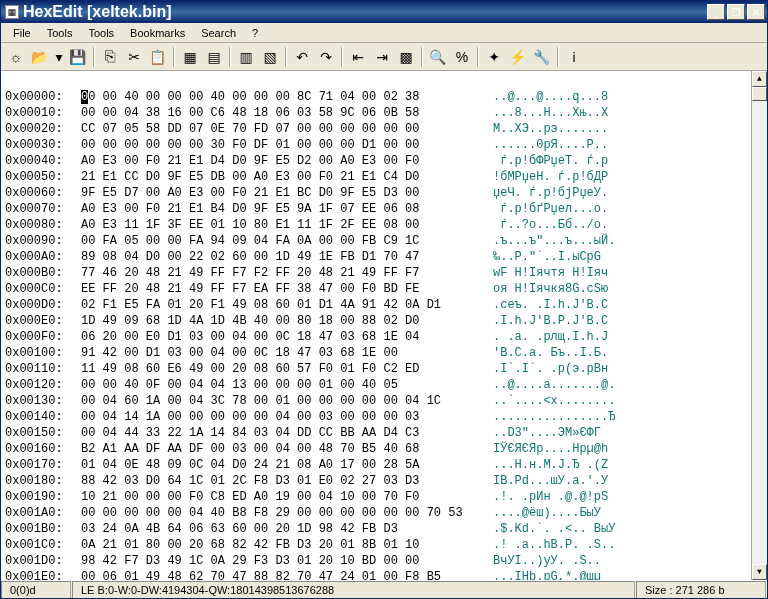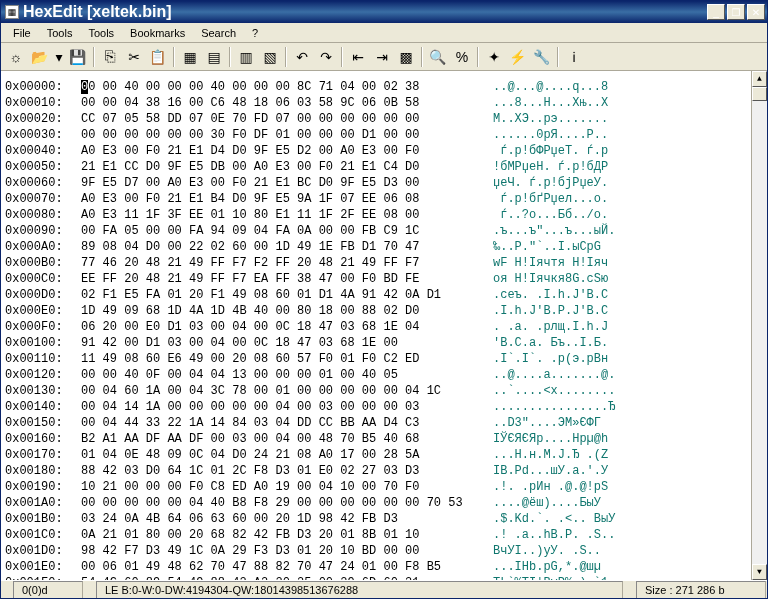--- a/index.html
+++ b/index.html
@@ -9,32 +9,32 @@
     .titlebar-title { font-weight: bold; font-size: 16px; }
     .titlebar-icon { width: 14px; height: 14px; background: #fff; border: 1px solid #888; display: inline-flex; align-items: center; justify-content: center; font-size: 9px; color: #000; }
     .win-buttons { display: flex; gap: 2px; }
     .win-btn { width: 18px; height: 16px; background: #ece9d8; border: 1px solid #fff; border-right-color: #555; border-bottom-color: #555; font-size: 10px; display: flex; align-items: center; justify-content: center; cursor: pointer; font-family: Arial; }
     .menubar { background: #ece9d8; height: 20px; display: flex; align-items: center; padding: 0 4px; border-bottom: 1px solid #aca899; }
     .menu-item { padding: 2px 8px; cursor: pointer; }
     .toolbar { background: #ece9d8; height: 28px; display: flex; align-items: center; padding: 0 4px; border-bottom: 1px solid #aca899; gap: 2px; }
     .tbtn { width: 22px; height: 22px; border: 1px solid transparent; display: flex; align-items: center; justify-content: center; cursor: pointer; font-size: 14px; }
     .tsep { width: 2px; height: 20px; border-left: 1px solid #aca899; border-right: 1px solid #fff; margin: 0 2px; }
     .hex-area { background: #fff; height: 509px; display: flex; font-family: 'Courier New', monospace; font-size: 12px; line-height: 16px; color: #000; }
-    .hex-content { flex: 1; overflow: hidden; padding: 8px 4px; white-space: pre; }
+    .hex-content { flex: 1; overflow: hidden; padding: 18px 4px; white-space: pre; }
     .hex-row { display: flex; }
     .offset { color: #000; width: 76px; }
     .bytes { color: #000; width: 400px; letter-spacing: 0; }
     .ascii { color: #0f766e; padding-left: 12px; }
     .cursor-byte { background: #000; color: #fff; }
     .scrollbar { width: 16px; background: #ece9d8; border-left: 1px solid #aca899; display: flex; flex-direction: column; }
     .scroll-btn { height: 16px; background: #ece9d8; border: 1px solid #fff; border-right-color:#555;border-bottom-color:#555; display: flex; align-items:center; justify-content:center; font-size:8px;cursor:pointer;}
     .scroll-track { flex: 1; background: #f0f0f0; }
     .scroll-thumb { height: 14px; background: #ece9d8; border: 1px solid #fff; border-right-color:#555; border-bottom-color:#555; }
     .statusbar { background: #ece9d8; height: 19px; display: flex; align-items: center; border-top: 1px solid #fff; font-size: 11px; }
-    .status-cell { border: 1px solid #aca899; border-top-color: #888; border-left-color: #888; padding: 1px 8px; height: 18px; display: flex; align-items: center; margin-right: 1px; margin-left: 12px; }
+    .status-cell { border: 1px solid #aca899; border-top-color: #888; border-left-color: #888; padding: 1px 8px; height: 18px; display: flex; align-items: center; margin-right: 1px; }
   </style>
 </head>
 <body>
 
 <div class="titlebar">
   <div class="titlebar-left">
     <span class="titlebar-icon">▦</span>
     <span class="titlebar-title">HexEdit [xeltek.bin]</span>
   </div>
   <div class="win-buttons">

